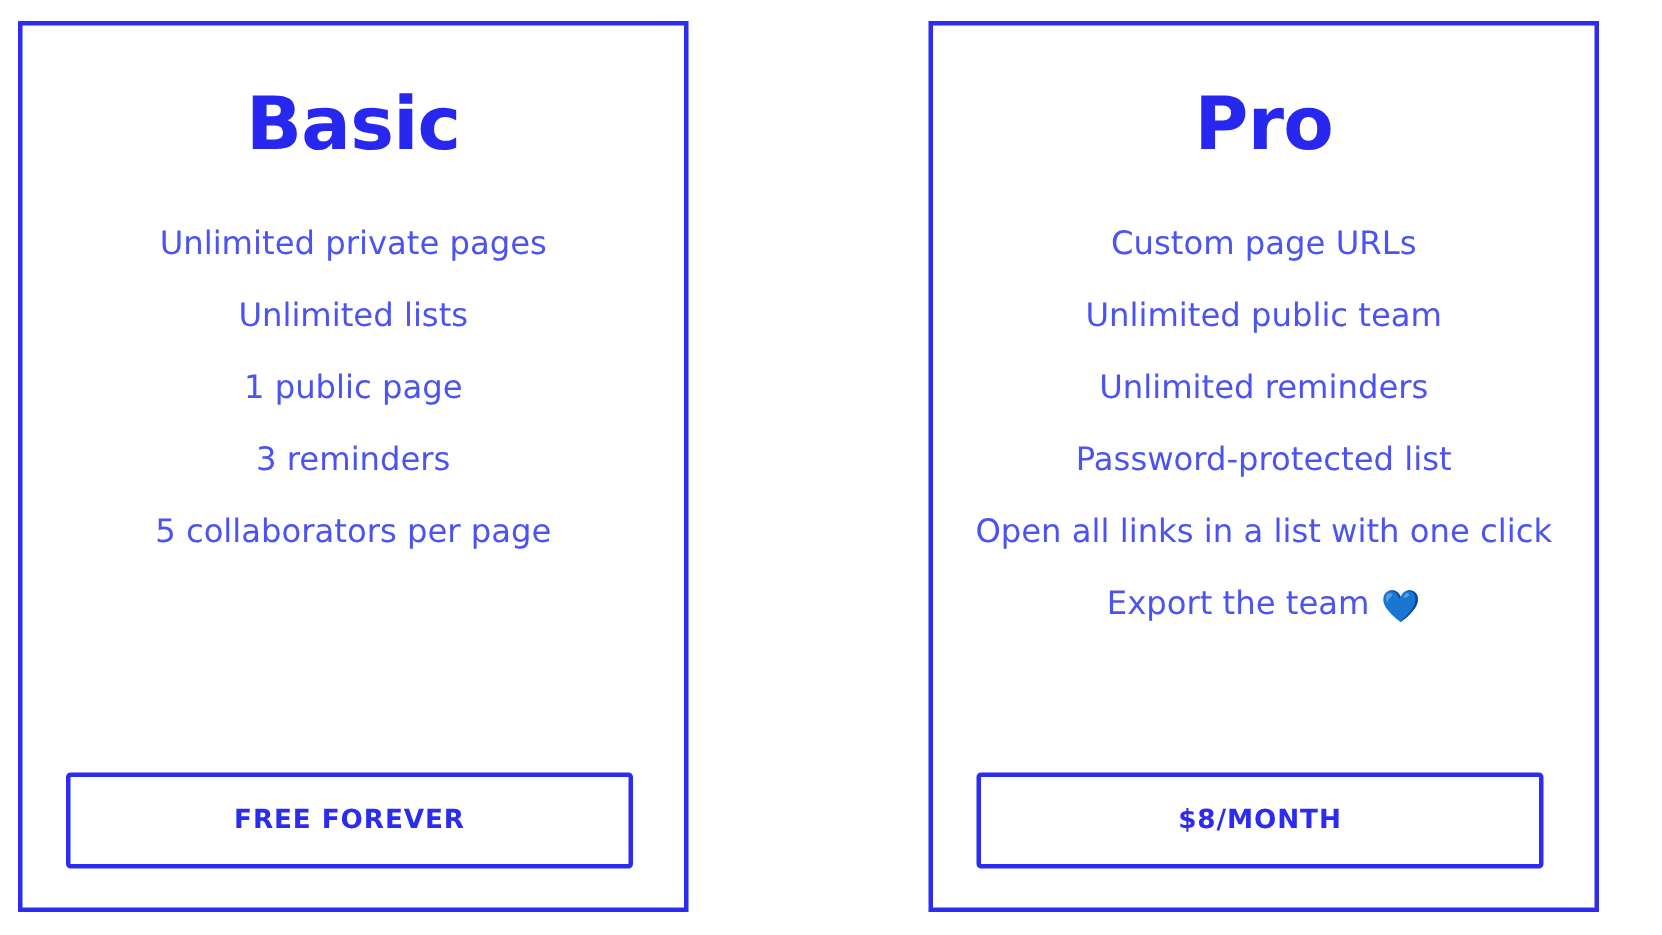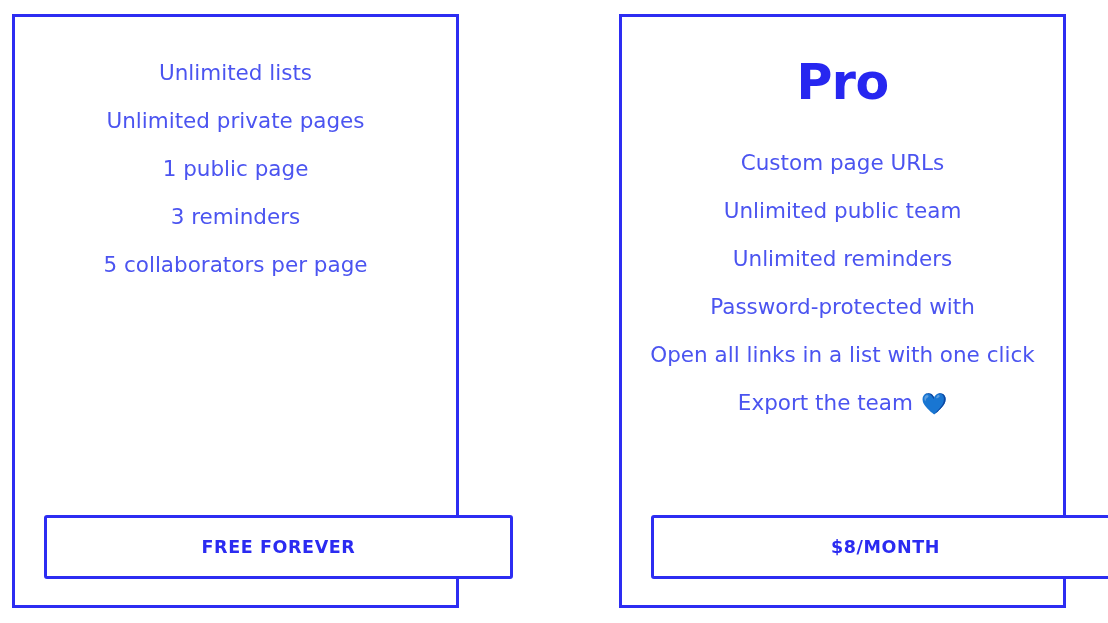--- a/index.html
+++ b/index.html
@@ -79,21 +79,21 @@
     line-height: 1;
     color: #1f8fe0;
     position: relative;
     top: 1px;
   }
 
   .cta-button {
     position: absolute;
     box-sizing: border-box;
     left: 29px;
-    width: 469px;
+    width: 378px;
     height: 64px;
     bottom: 26px;
     background: #ffffff;
     border: 3px solid #2d2df2;
     border-radius: 3px;
     display: flex;
     align-items: center;
     justify-content: center;
     cursor: pointer;
     text-align: center;
@@ -106,27 +106,28 @@
     letter-spacing: 0.6px;
     white-space: nowrap;
   }
 </style>
 </head>
 <body>
 
 <div class="pricing-stage">
 
   <section class="plan-card card-basic">
+    <h2 class="plan-title">Basic</h2>
 
     <ul class="feature-list">
       <li class="feature-item">
-        <span>Unlimited lists</span>
+        <span>Unlimited private pages</span>
       </li>
       <li class="feature-item">
-        <span>Unlimited private pages</span>
+        <span>Unlimited lists</span>
       </li>
       <li class="feature-item">
         <span>1 public page</span>
       </li>
       <li class="feature-item">
         <span>3 reminders</span>
       </li>
       <li class="feature-item">
         <span>5 collaborators per page</span>
       </li>
@@ -144,21 +145,21 @@
       <li class="feature-item">
         <span>Custom page URLs</span>
       </li>
       <li class="feature-item">
         <span>Unlimited public team</span>
       </li>
       <li class="feature-item">
         <span>Unlimited reminders</span>
       </li>
       <li class="feature-item">
-        <span>Password-protected with</span>
+        <span>Password-protected list</span>
       </li>
       <li class="feature-item">
         <span>Open all links in a list with one click</span>
       </li>
       <li class="feature-item">
         <span>Export the team</span>
         <span class="heart-icon">💙</span>
       </li>
     </ul>
 

